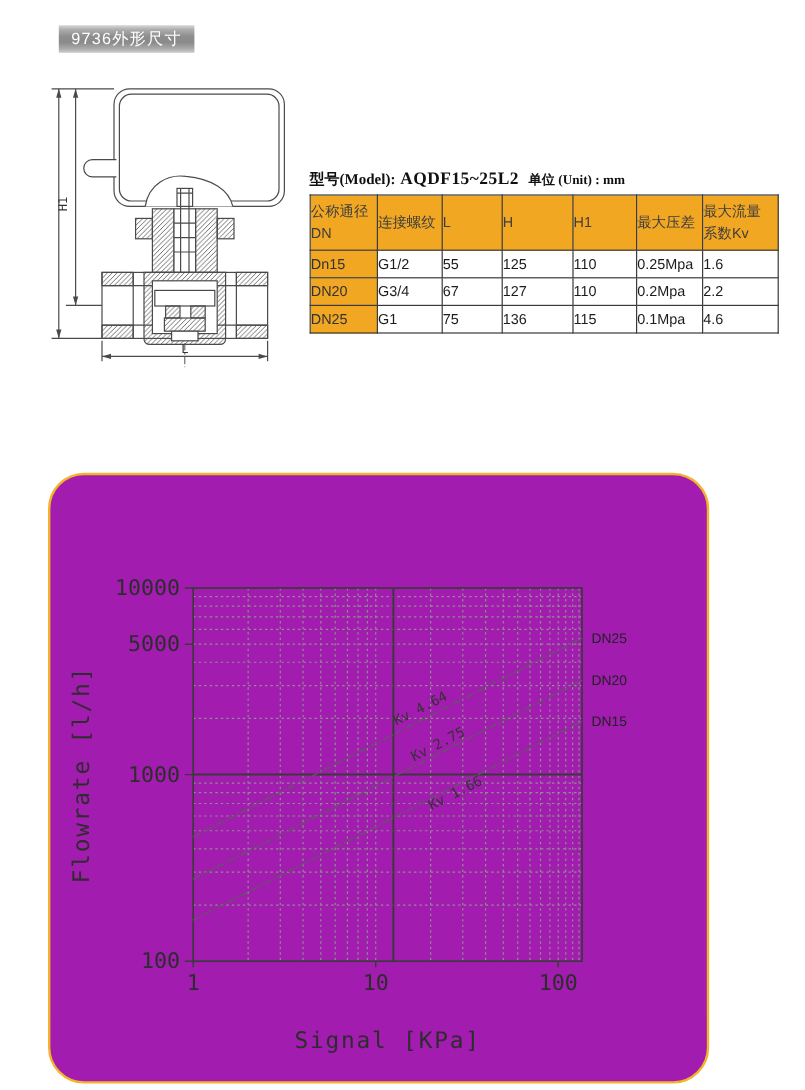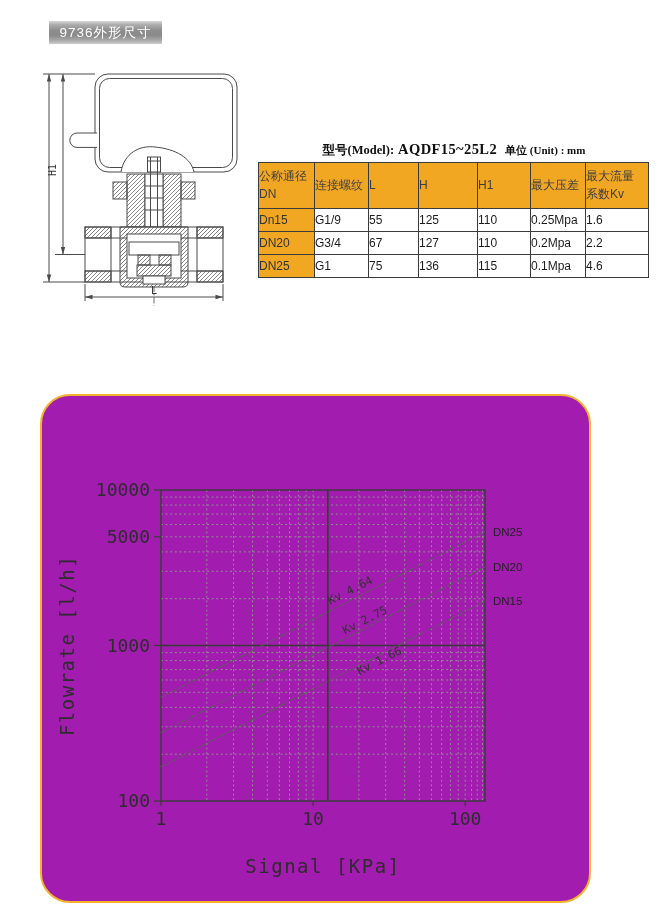--- a/index.html
+++ b/index.html
@@ -5,21 +5,21 @@
   html,body{margin:0;padding:0;background:#fff;}
   .page{position:relative;width:671px;height:908px;background:#fff;overflow:hidden;
         font-family:"Liberation Sans",sans-serif;}
   
   .badge{position:absolute;height:23px;line-height:23px;text-align:center;color:#fff;
          font-size:13.5px;letter-spacing:1px;
          background:linear-gradient(180deg,#d8d8d8 0%,#adadad 16%,#8e8e8e 40%,#8a8a8a 62%,#a8a8a8 84%,#cdcdcd 100%);}
   .badge1{left:49px;top:21px;width:113px;}
   .badge2{left:49px;top:353px;width:153px;}
   
-  .model-line{position:absolute;left:258px;top:140px;width:392px;text-align:center;
+  .model-line{position:absolute;left:258px;top:140px;width:392px;text-align:left;
               font-family:"Liberation Serif",serif;font-weight:bold;color:#101010;white-space:nowrap;}
   .model-line .mp{font-size:12.5px;}
   .model-line .mv{font-size:14.5px;letter-spacing:.4px;}
   .model-line .mu{font-size:11px;}
   
   #spec-table{position:absolute;left:258px;top:162px;width:390px;border-collapse:collapse;
               table-layout:fixed;text-align:left;color:#1c1c1c;}
   #spec-table th,#spec-table td{border:1px solid #3b3b3b;padding:0;}
   #spec-table th{background:#F2A722;font-weight:normal;font-size:12px;line-height:1.45;
                  height:45px;white-space:pre-line;color:#3e3e3e;}
@@ -147,21 +147,21 @@
           <th>H</th>
           <th>H1</th>
           <th>最大压差</th>
           <th>最大流量
 系数Kv</th>
         </tr>
       </thead>
       <tbody>
         <tr>
           <td class="dn">Dn15</td>
-          <td>G1/9</td>
+          <td>G1/2</td>
           <td>55</td>
           <td>125</td>
           <td>110</td>
           <td>0.25Mpa</td>
           <td>1.6</td>
         </tr>
         <tr>
           <td class="dn">DN20</td>
           <td>G3/4</td>
           <td>67</td>

